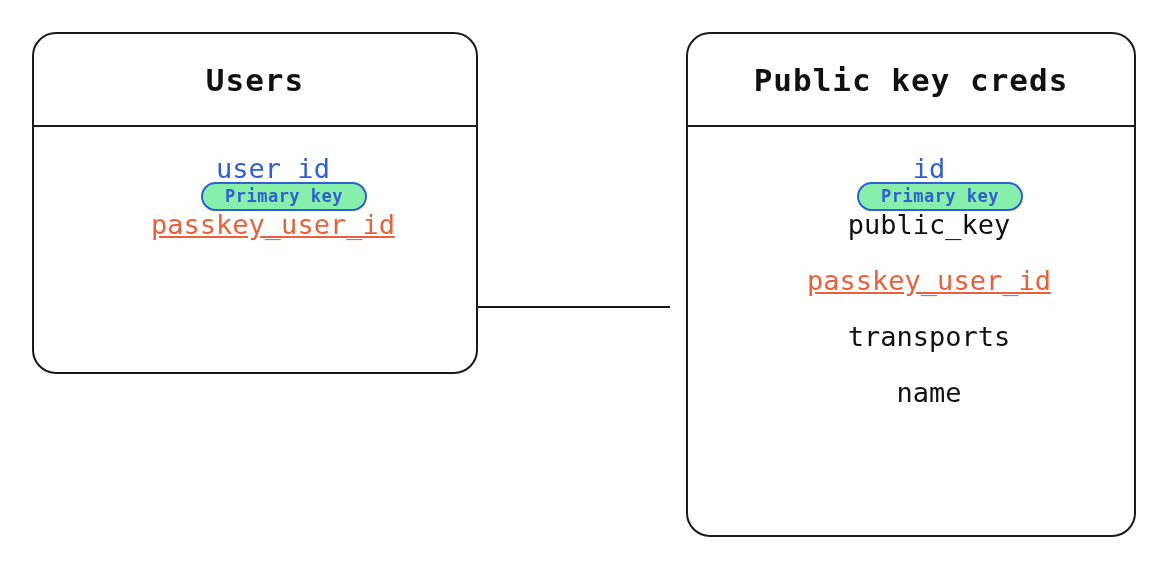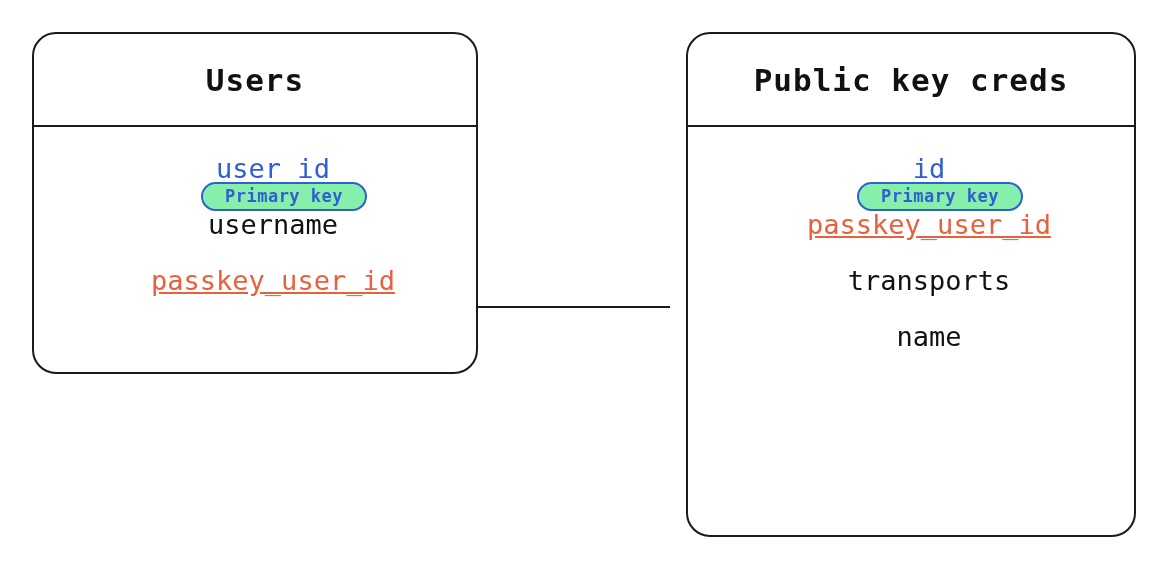--- a/index.html
+++ b/index.html
@@ -144,23 +144,20 @@
     </div>
     <div class="entity-fields">
 
       <div class="field-row">
         <span class="field-name is-primary">user_id</span>
         <span class="pk-badge">
           <span class="pk-badge-label">Primary key</span>
         </span>
       </div>
 
-      <div class="field-row">
-        <span class="field-name">username</span>
-      </div>
 
       <div class="field-row">
         <span class="field-name is-foreign">passkey_user_id</span>
       </div>
 
     </div>
   </div>
 
   <div id="entity-public-key-creds" class="entity">
     <div class="entity-header">
@@ -168,20 +165,23 @@
     </div>
     <div class="entity-fields">
 
       <div class="field-row">
         <span class="field-name is-primary">id</span>
         <span class="pk-badge">
           <span class="pk-badge-label">Primary key</span>
         </span>
       </div>
 
+      <div class="field-row">
+        <span class="field-name">public_key</span>
+      </div>
 
       <div class="field-row">
         <span class="field-name is-foreign">passkey_user_id</span>
       </div>
 
 
       <div class="field-row">
         <span class="field-name">transports</span>
       </div>
 

